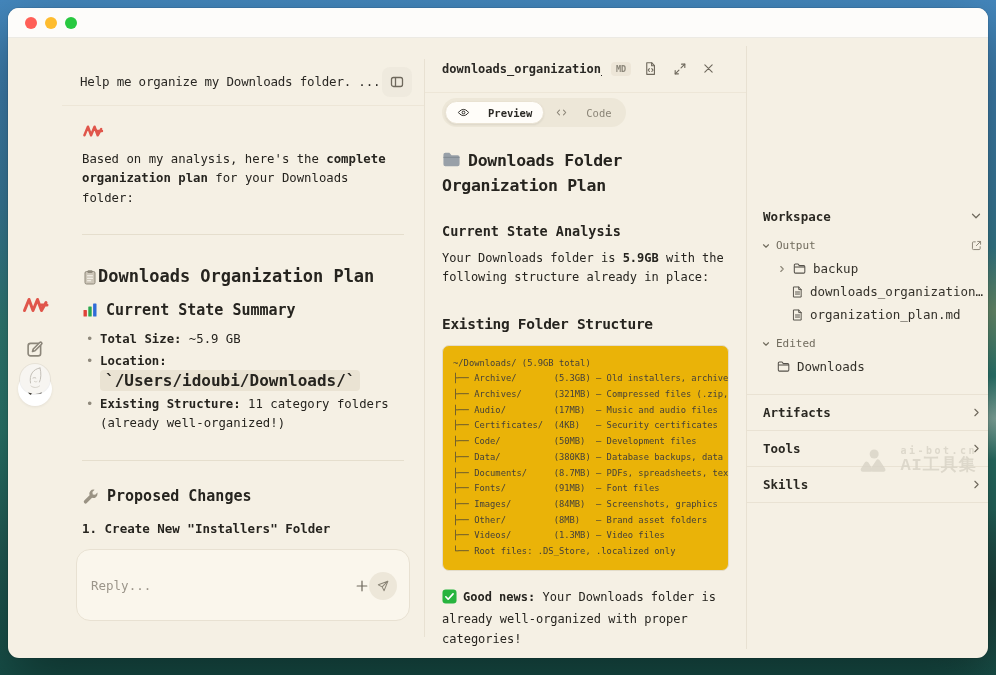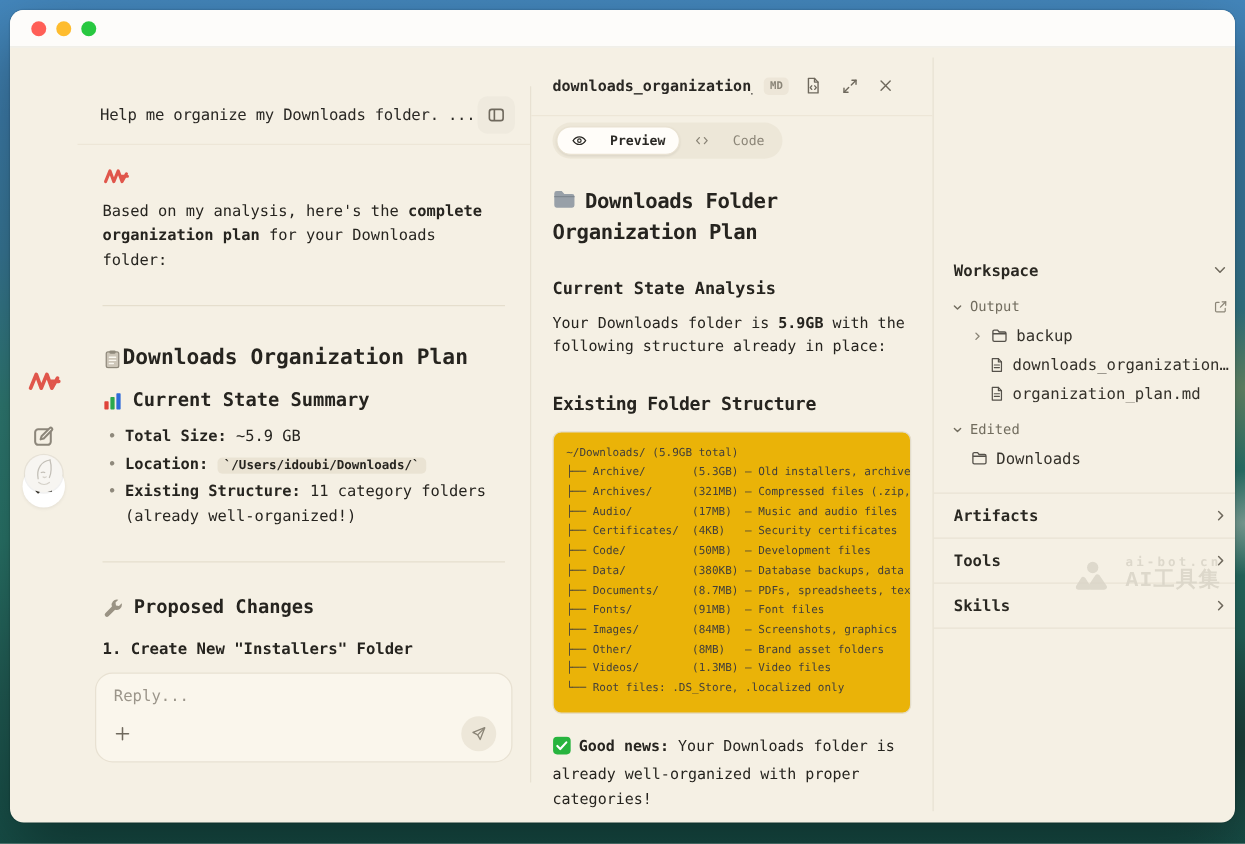--- a/index.html
+++ b/index.html
@@ -43,22 +43,22 @@
   .hr { border-top:1px solid #e5decd; margin:26px 0 0 0; }
   .h-plan { margin-top:32px; font-size:17px; font-weight:bold; display:flex; align-items:center; gap:0; }
   .h-summary { margin-top:14px; font-size:15px; font-weight:bold; display:flex; align-items:center; gap:8px; }
   .bullets { margin-top:10px; list-style:none; }
   .bullets li { position:relative; padding-left:18px; margin-bottom:2px; }
   .bullets li::before { content:"•"; position:absolute; left:4px; color:#8f897c; }
   .h-proposed { margin-top:26px; font-size:15px; font-weight:bold; display:flex; align-items:center; gap:8px; }
   .h-step { margin-top:13px; font-size:12.5px; font-weight:bold; }
   .para { margin-top:9px; }
   .seg-bold { font-weight:bold; }
-  .seg-code { background:#eae3d3; border-radius:4px; padding:1px 5px; font-weight:bold; font-size:10px;margin-top:48px; }
-  .reply { flex:none; margin:10px 14px 16px 14px; height:72px; border:1px solid #e8e1d2; background:#faf6ec; border-radius:14px; padding:10px 12px 8px 14px; display:flex; flex-direction:column; justify-content:space-between; }
+  .seg-code { background:#eae3d3; border-radius:4px; padding:1px 5px; font-weight:bold; font-size:16px;margin-top:48px; }
+  .reply { flex:none; margin:10px 14px 16px 14px; height:72px; border:1px solid #e8e1d2; background:#faf6ec; border-radius:14px; padding:10px 12px 8px 14px; display:flex; flex-direction:row; justify-content:space-between; }
   .reply-input { border:none; outline:none; background:transparent; font-family:"DejaVu Sans Mono","Liberation Mono",monospace; font-size:12.5px; color:#3a372f; width:100%; }
   .reply-input::placeholder { color:#9b958a; }
   .reply-row { display:flex; align-items:center; justify-content:space-between; }
   .send-btn { width:28px; height:28px; border-radius:50%; background:#ede7d9; border:none; display:flex; align-items:center; justify-content:center; cursor:pointer; }
   .plus-btn { background:none; border:none; cursor:pointer; display:flex; align-items:center; }
 
   
   .preview { width:322px; flex:none; border-right:1px solid #e8e1d2; display:flex; flex-direction:column; }
   .pv-header { height:47px; flex:none; display:flex; align-items:center; gap:9px; padding:0 13px 0 17px; border-bottom:1px solid #ede6d7; }
   .pv-filename { font-size:12px; font-weight:bold; color:#2a2824; max-width:160px; white-space:nowrap; overflow:hidden; }

